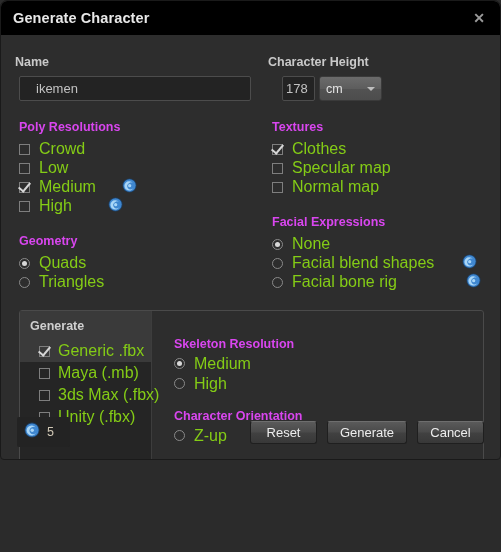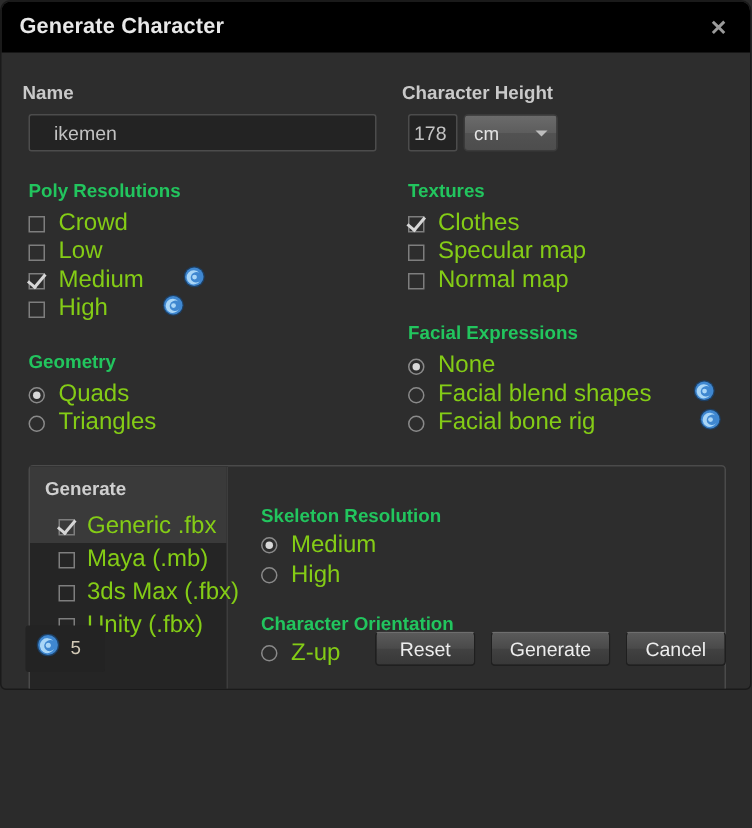--- a/index.html
+++ b/index.html
@@ -84,21 +84,21 @@
     font-size: 13px;
     padding: 4px 16px;
     box-sizing: border-box;
     outline: none;
   }
   #name-input { width: 232px; height: 25px; margin-left: 4px; }
 
   .height-row {
     display: flex;
     align-items: center;
-    margin-left: 4px;
+    margin-left: 14px;
   }
   #height-input {
     width: 33px;
     height: 25px;
     padding: 4px 3px;
     text-align: left;
   }
   .unit-select {
     margin-left: 4px;
     width: 63px;
@@ -121,21 +121,21 @@
     width: 0; height: 0;
     border-left: 4px solid transparent;
     border-right: 4px solid transparent;
     border-top: 4px solid #bdbdbd;
   }
 
   
   .group-title {
     font-size: 12.5px;
     font-weight: bold;
-    color: #22c55e;
+    color: #d946ef;
     margin: 19px 0 6px 4px;
   }
 
   .opt-row {
     display: flex;
     align-items: center;
     height: 18px;
     margin: 0 0 1px 4px;
   }
 

